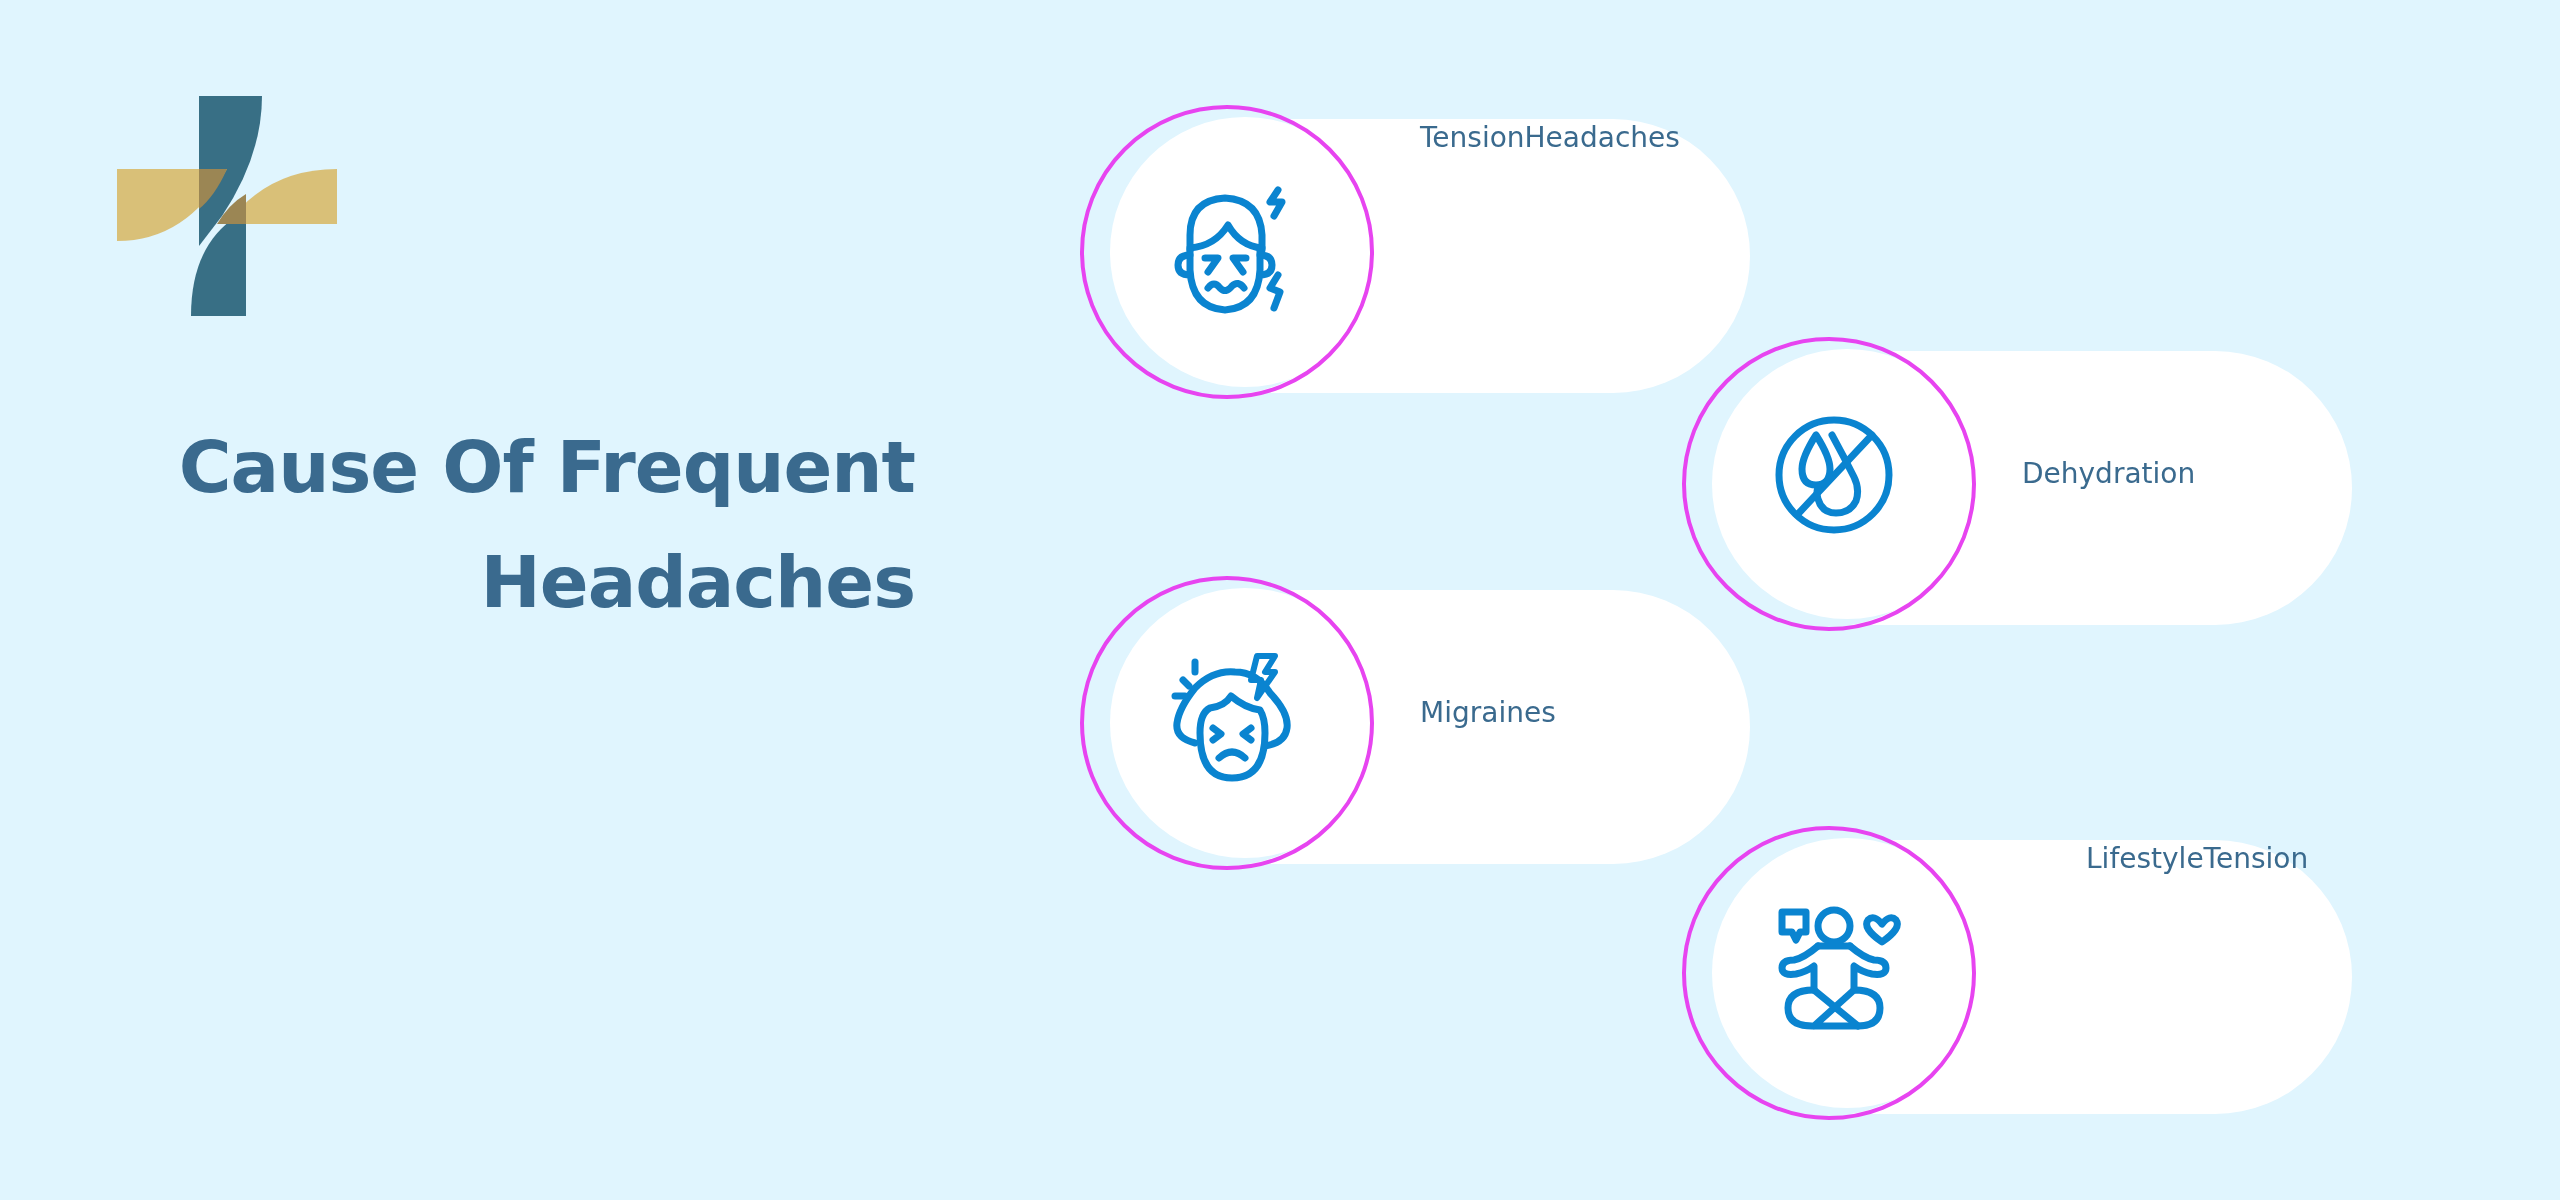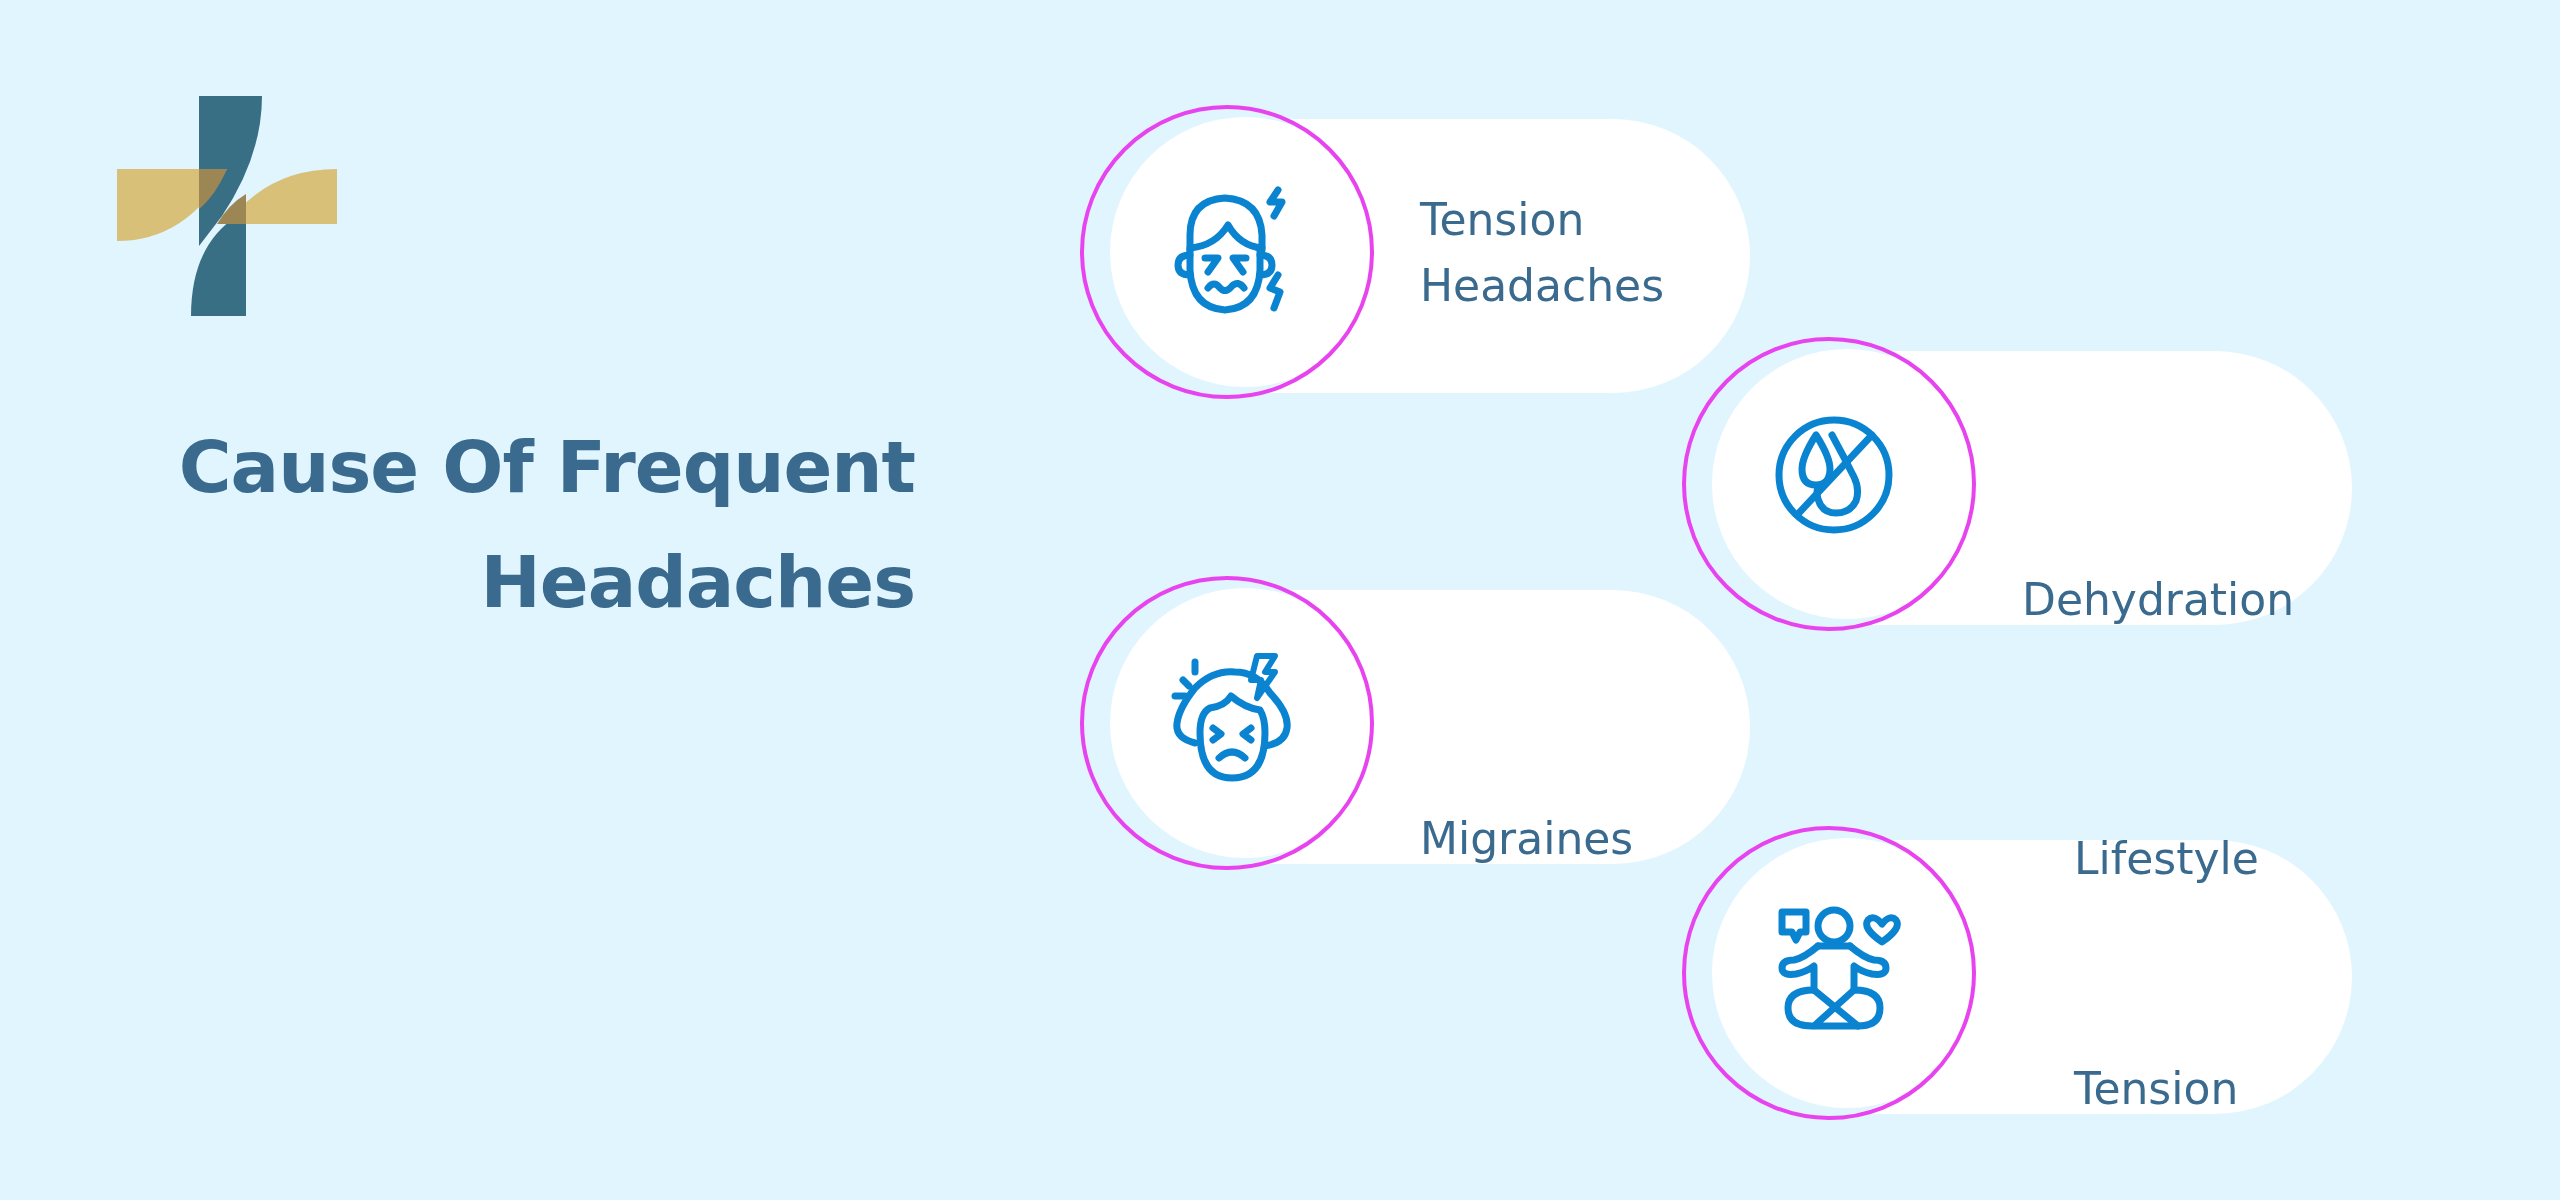--- a/index.html
+++ b/index.html
@@ -37,23 +37,23 @@
   }
   .ring {
     position: absolute; left: 0; top: 0;
     width: 286px; height: 286px; border-radius: 50%;
     border: 4px solid #e744f0;
     box-sizing: content-box;
   }
   .icon { position: absolute; left: 80px; top: 75px; width: 140px; height: 140px; }
   .label {
     position: absolute; left: 340px; top: 0; height: 296px;
-    display: flex; flex-direction: column; justify-content: center;
+    display: flex; flex-direction: row; justify-content: center;
     font-family: "DejaVu Sans", sans-serif;
-    font-size: 44px; line-height: 66px; color: #3a6a8e;
+    font-size: 28px; line-height: 66px; color: #3a6a8e;
   }
   .label.single { justify-content: flex-end; padding-top: 104px; box-sizing: border-box; }
 </style>
 </head>
 <body>
 
 <svg class="logo" viewBox="0 0 220 220">
 
   <path d="M82 0 H145 Q145 60 105 120 L82 150 Z" fill="#386f85"></path>
 
@@ -140,17 +140,17 @@
   <svg class="icon" viewBox="0 0 140 140" fill="none" stroke="#0a84d0" stroke-width="7" stroke-linecap="round" stroke-linejoin="round" style="left:92px;top:78px;">
     <path d="M8 8 H32 V28 H26 L22 36 L18 28 H8 Z"></path>
     <circle cx="60" cy="22" r="16"></circle>
     <path d="M44 42 Q30 54 20 56 Q8 56 8 64 Q8 72 22 70 Q32 68 40 62 V86"></path>
     <path d="M76 42 Q90 54 100 56 Q112 56 112 64 Q112 72 98 70 Q88 68 80 62 V86"></path>
     <path d="M44 42 H76"></path>
     <path d="M40 86 Q14 86 14 104 Q14 122 38 122 H84 Q106 122 106 104 Q106 86 80 86 L40 122"></path>
     <path d="M40 86 L84 122"></path>
     <path d="M108 20 Q100 10 94 16 Q88 24 108 38 Q128 24 122 16 Q116 10 108 20 Z"></path>
   </svg>
-  <div class="label" style="left:392px;justify-content:space-between;">
+  <div class="label" style="left:404px;justify-content:space-between;">
     <span>Lifestyle</span>
     <span>Tension</span>
   </div>
 </div>
 
 </body></html>

